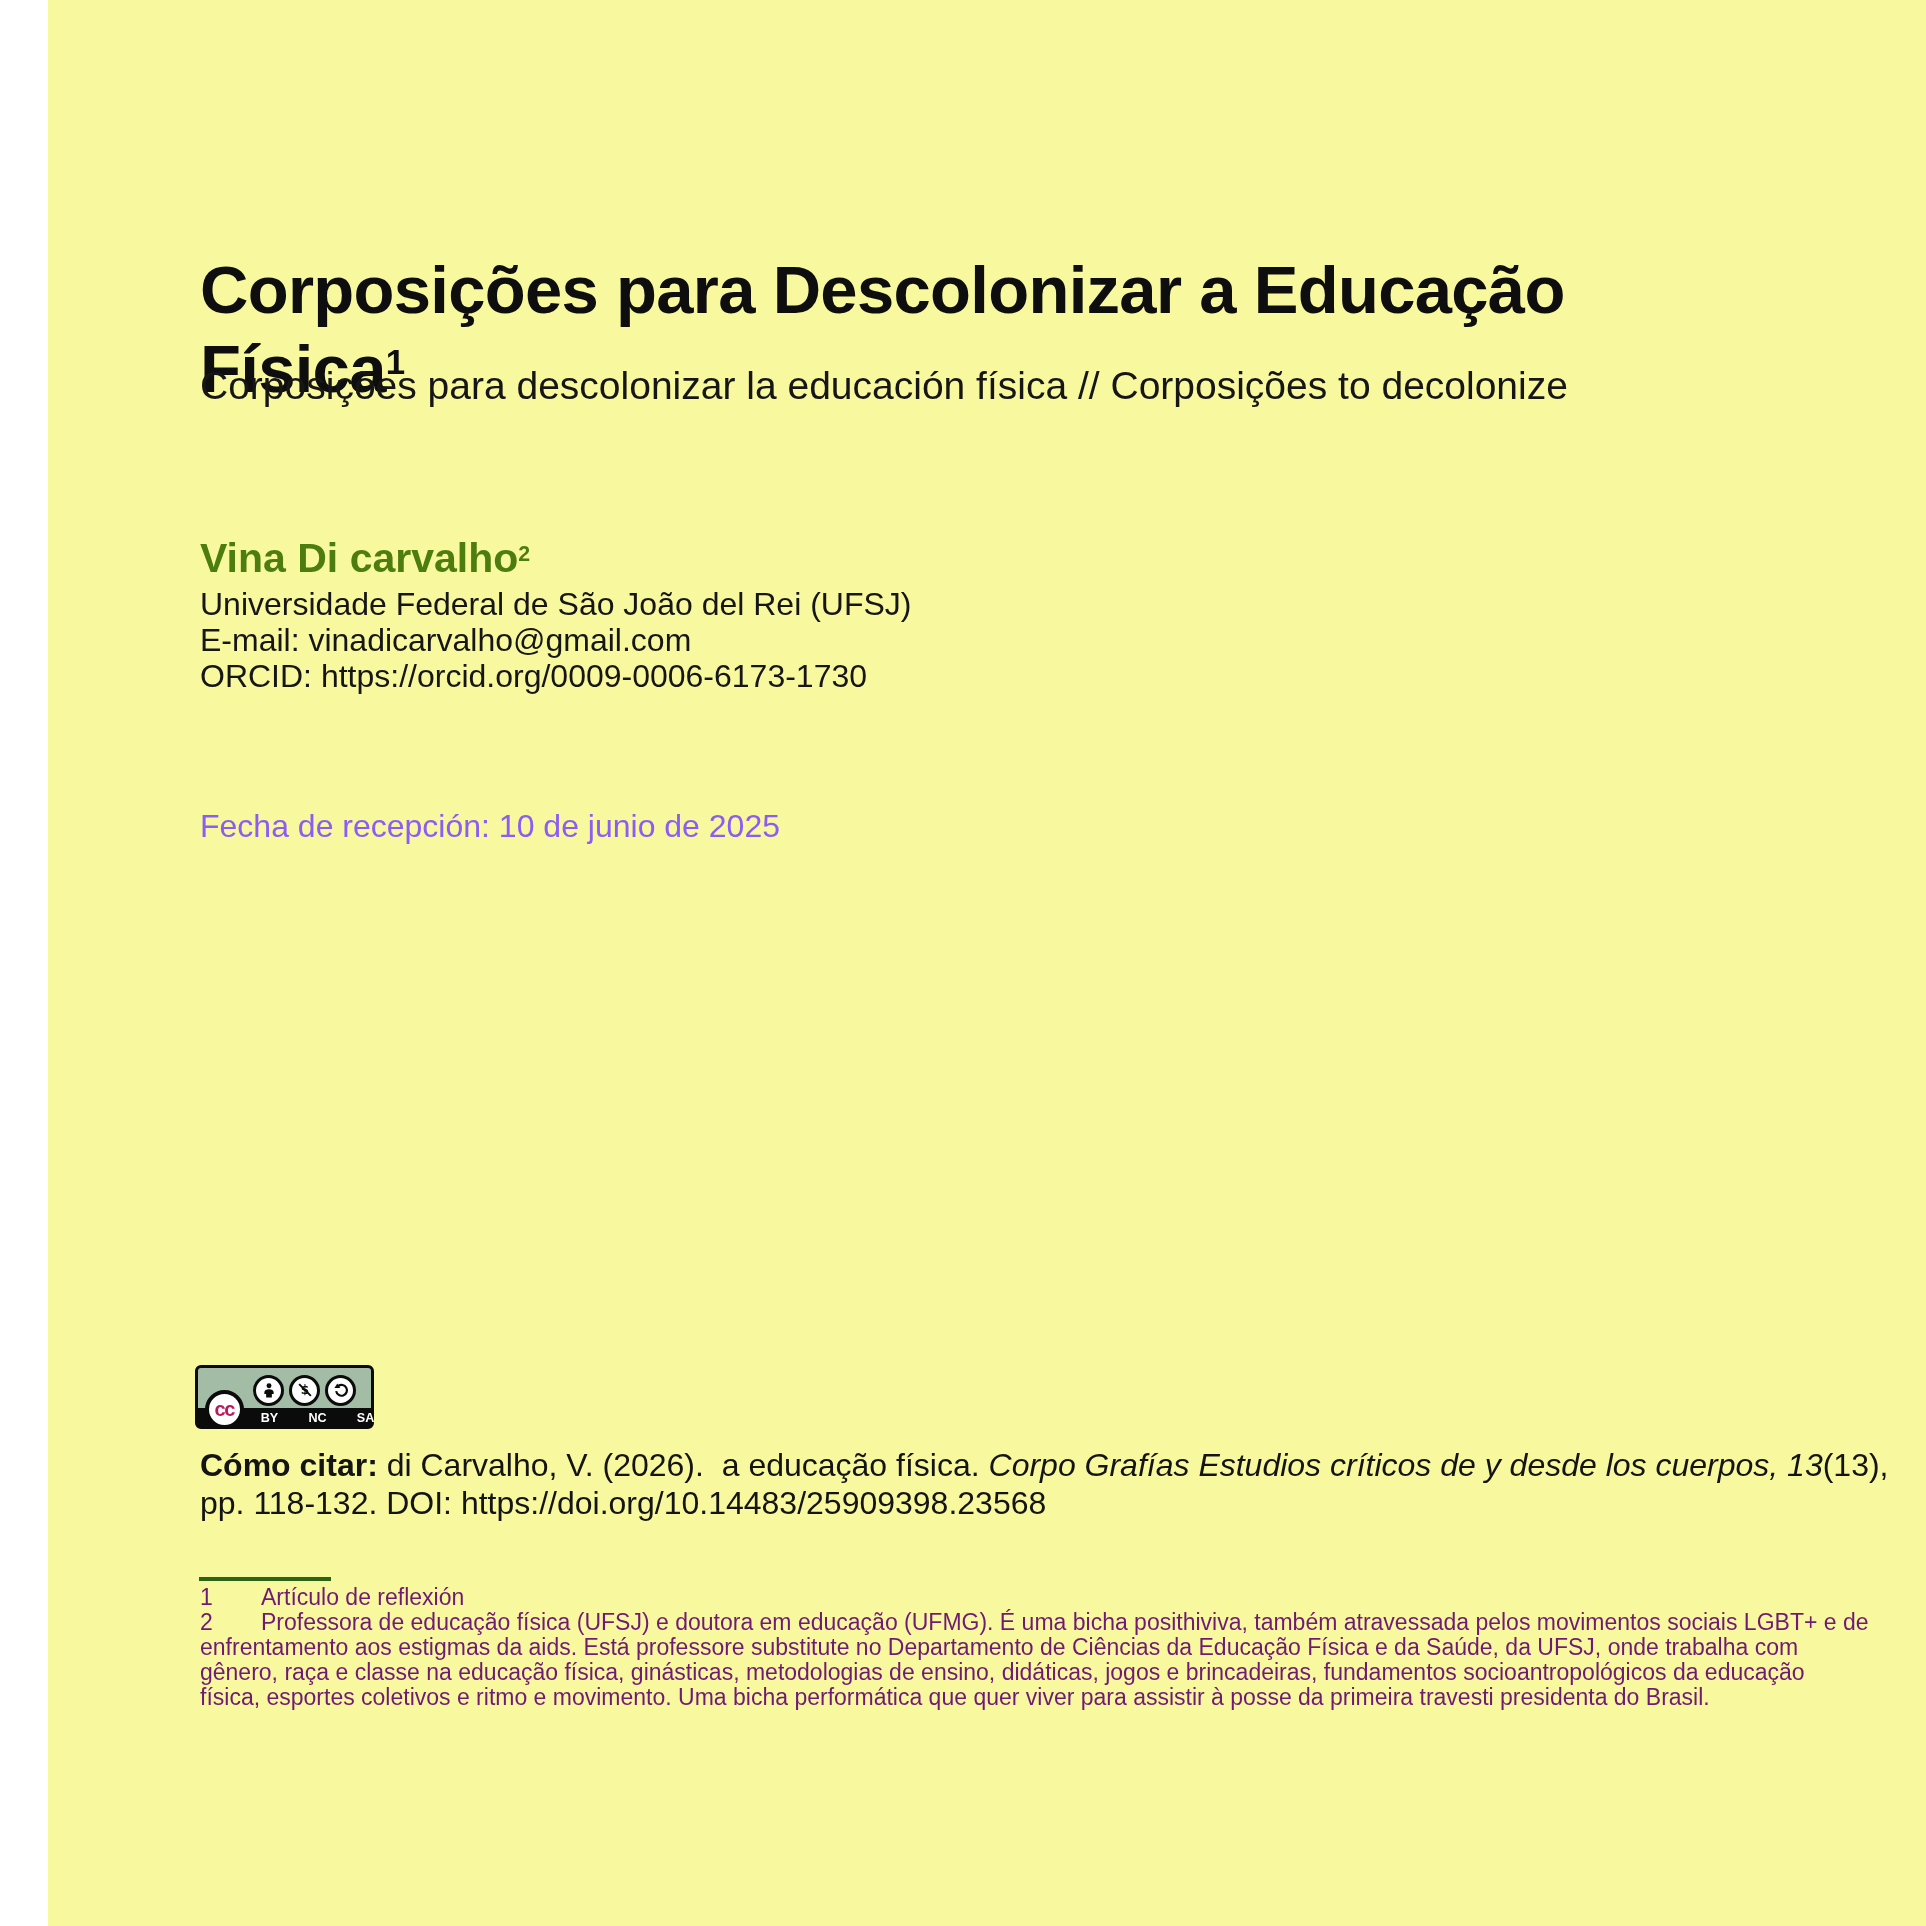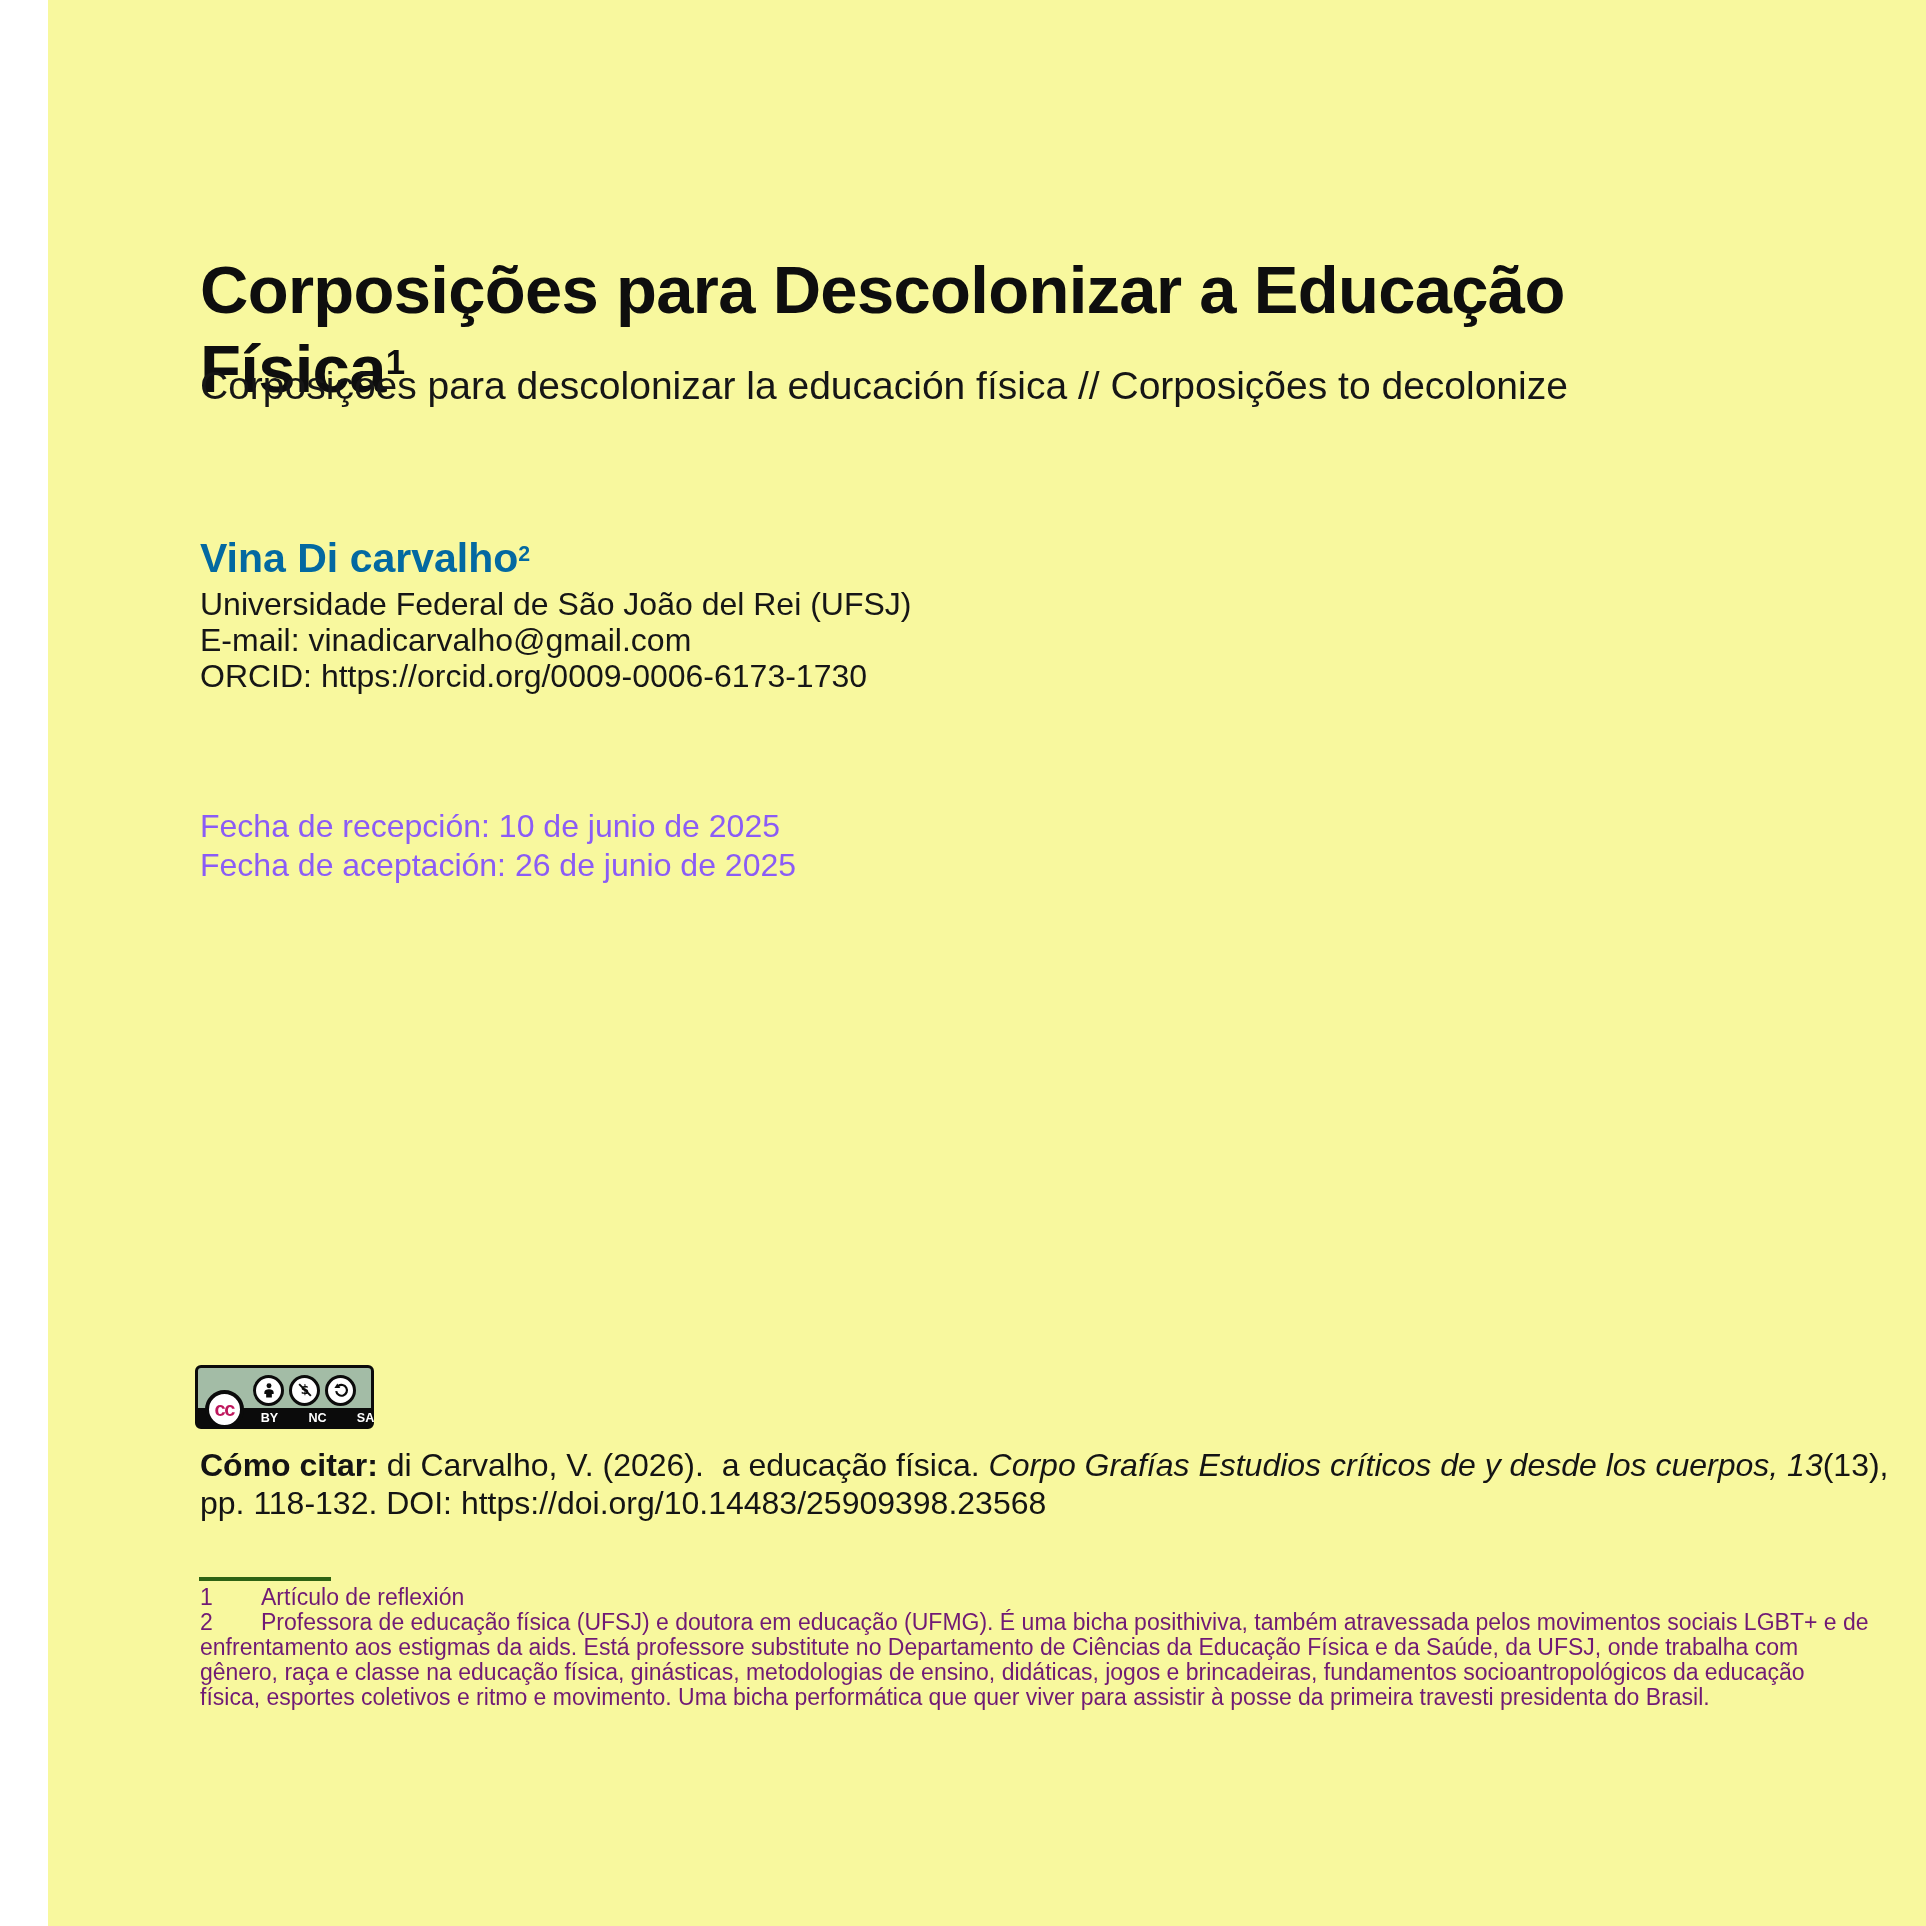--- a/index.html
+++ b/index.html
@@ -25,21 +25,21 @@
   }
 
   .subtitle {
     position:absolute; left:152px; top:361px;
     font-size:39px; line-height:50px; font-weight:400; color:#161616;
   }
 
   
   .author-name {
     position:absolute; left:152px; top:535px;
-    font-size:41px; font-weight:700; color:#0369a1;
+    font-size:41px; font-weight:700; color:#4d7c0f;
   }
   .author-meta {
     position:absolute; left:152px; top:586px;
     font-size:32px; line-height:36px; color:#161616;
   }
 
   
   .dates {
     position:absolute; left:152px; top:807px;
     font-size:32px; line-height:39px; color:#8b5cf6;
@@ -116,21 +116,20 @@
   </div>
 
   <div class="author-meta">
     <div>Universidade Federal de São João del Rei (UFSJ)</div>
     <div>E-mail: vinadicarvalho@gmail.com</div>
     <div>ORCID: https://orcid.org/0009-0006-6173-1730</div>
   </div>
 
   <div class="dates">
     <div>Fecha de recepción: 10 de junio de 2025</div>
-    <div>Fecha de aceptación: 26 de junio de 2025</div>
   </div>
 
   <div class="cc-badge">
     <div class="cc-bar"></div>
     <div class="cc-main-circle">
       <span>cc</span>
     </div>
     <div class="cc-icons">
       <div class="cc-icon-circle">
         <svg width="18" height="18" viewBox="0 0 24 24">

